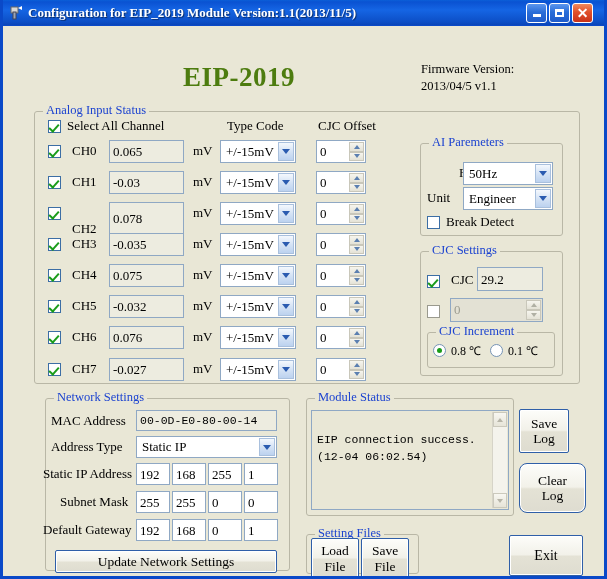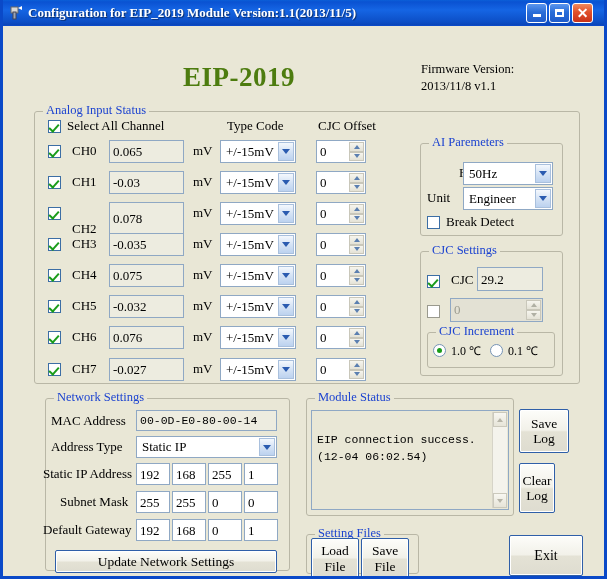--- a/index.html
+++ b/index.html
@@ -285,21 +285,21 @@
       <div class="wb close">
           <div class="x-glyph">✕</div>
         </div>
     </div>
   </div>
 
   <div class="client">
 
     <div class="app-title">EIP-2019</div>
     <div class="fw-line1">Firmware Version:</div>
-    <div class="fw-line2">2013/11/8 v1.1</div>
+    <div class="fw-line2">2013/04/5 v1.1</div>
 
     <div class="grp" style="left:31px; top:85px; width:546px; height:273px;">
       <div class="legend">Analog Input Status</div>
     </div>
 
     <div class="cb checked" style="left:45px; top:94px;"></div>
     <div class="lbl" style="left:64px; top:92px;">Select All Channel</div>
 
     <div class="lbl" style="left:224px; top:92px;">Type Code</div>
     <div class="lbl" style="left:315px; top:92px;">CJC Offset</div>
@@ -461,21 +461,21 @@
       <span class="updn">
           <span class="up"></span>
           <span class="down"></span>
         </span>
     </div>
 
     <div class="grp inner" style="left:424px; top:306px; width:128px; height:36px;">
       <div class="legend">CJC Increment</div>
     </div>
     <div class="rd sel" style="left:430px; top:318px;"></div>
-    <div class="lbl" style="left:448px; top:316px; font-size:12px;">1.0 ℃</div>
+    <div class="lbl" style="left:448px; top:316px; font-size:12px;">0.8 ℃</div>
     <div class="rd" style="left:487px; top:318px;"></div>
     <div class="lbl" style="left:505px; top:316px; font-size:12px;">0.1 ℃</div>
 
     <div class="grp" style="left:42px; top:372px; width:245px; height:173px;">
       <div class="legend">Network Settings</div>
     </div>
     <div class="lbl" style="left:48px; top:387px;">MAC Address</div>
     <div class="ti" style="left:133px; top:384px; width:141px; height:21px; font-family:'Liberation Mono',monospace; font-size:11.5px;">00-0D-E0-80-00-14</div>
 
     <div class="lbl" style="left:48px; top:413px;">Address Type</div>
@@ -511,21 +511,21 @@
       <div class="logtext">EIP connection success.
 (12-04 06:02.54)</div>
       <div class="scrollbar">
         <div class="sbtn up"></div>
         <div class="sbtn down"></div>
       </div>
     </div>
 
     <div class="btn" style="left:516px; top:383px; width:50px; height:44px; white-space:pre-line;">Save
 Log</div>
-    <div class="btn" style="left:516px; top:437px; width:36px; height:50px; white-space:pre-line;">Clear
+    <div class="btn" style="left:516px; top:437px; width:67px; height:50px; white-space:pre-line;border-radius:8px;">Clear
 Log</div>
 
     <div class="grp" style="left:303px; top:508px; width:113px; height:40px;">
       <div class="legend">Setting Files</div>
     </div>
     <div class="btn" style="left:308px; top:512px; width:48px; height:41px; white-space:pre-line;">Load
 File</div>
     <div class="btn" style="left:358px; top:512px; width:48px; height:41px; white-space:pre-line;">Save
 File</div>
 

